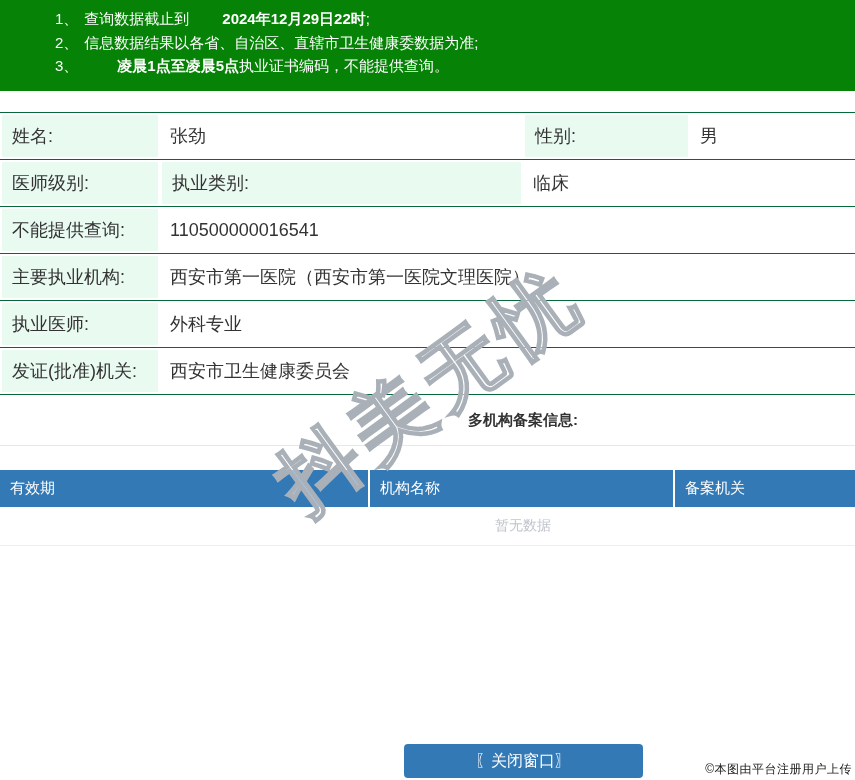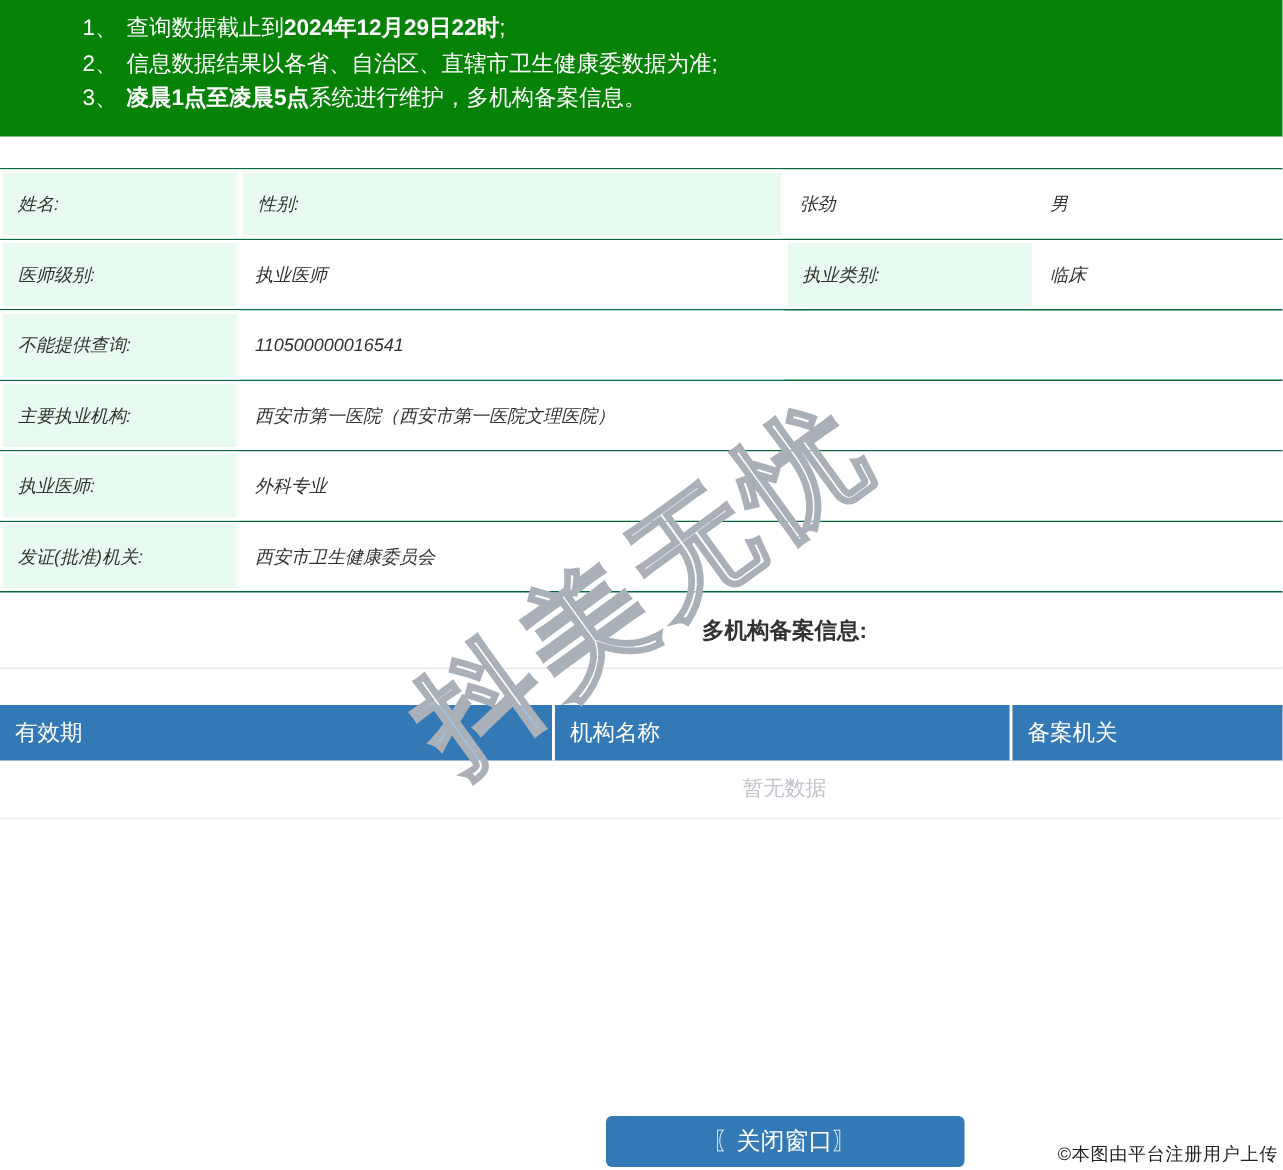--- a/index.html
+++ b/index.html
@@ -10,27 +10,27 @@
     color:#333;
   }
   .page{width:1046px;position:relative;}
 
   
   .banner{
     background:#068206;color:#fff;height:91px;box-sizing:border-box;
     padding:7px 0 0 55px;font-size:15px;line-height:23.5px;
   }
   .banner .num{margin-right:6px;}
-  .banner b{font-weight:bold;}
+  .banner b{font-weight:bold;padding-left:33px;}
 
   
   .info-table{margin-top:21px;border-top:1px solid #07683a;}
   .row-half{display:grid;grid-template-columns:160px 363px 167px 356px;height:46px;border-bottom:1px solid #07683a;}
   .row-full{display:grid;grid-template-columns:160px 886px;height:46px;border-bottom:1px solid #07683a;}
-  .cell{display:flex;align-items:center;font-size:12px;font-style:italic;}
+  .cell{display:flex;align-items:center;font-size:18px;}
   .lbl{background:#e9faf1;border:2px solid #fff;box-sizing:border-box;padding-left:10px;}
   .val{background:#fff;padding-left:10px;}
 
   
   .section-title{
     height:50px;display:flex;align-items:center;justify-content:center;
     font-weight:bold;font-size:15px;border-bottom:1px solid #e8e8e8;
   }
   .org-table{margin-top:24px;}
   .org-head{display:grid;grid-template-columns:370px 305px 371px;height:37px;background:#3379b5;}
@@ -66,36 +66,35 @@
 <div class="page">
 
   <div class="banner">
     <div>
       <span class="num">1、</span><span>查询数据截止到</span><b>2024年12月29日22时</b><span>;</span>
     </div>
     <div>
       <span class="num">2、</span><span>信息数据结果以各省、自治区、直辖市卫生健康委数据为准;</span><b></b><span></span>
     </div>
     <div>
-      <span class="num">3、</span><span></span><b>凌晨1点至凌晨5点</b><span>系统进行维护，多机构备案信息。</span>
+      <span class="num">3、</span><span></span><b>凌晨1点至凌晨5点</b><span>执业证书编码，不能提供查询。</span>
     </div>
   </div>
 
   <div class="info-table">
 
     <div class="row-half">
       <div class="cell lbl">姓名:</div>
+      <div class="cell val">张劲</div>
       <div class="cell lbl">性别:</div>
-      <div class="cell val">张劲</div>
       <div class="cell val">男</div>
     </div>
 
     <div class="row-half">
       <div class="cell lbl">医师级别:</div>
-      <div class="cell val">执业医师</div>
       <div class="cell lbl">执业类别:</div>
       <div class="cell val">临床</div>
     </div>
 
     <div class="row-half">
       <div class="cell lbl">不能提供查询:</div>
       <div class="cell val">110500000016541</div>
     </div>
 
     <div class="row-full">

